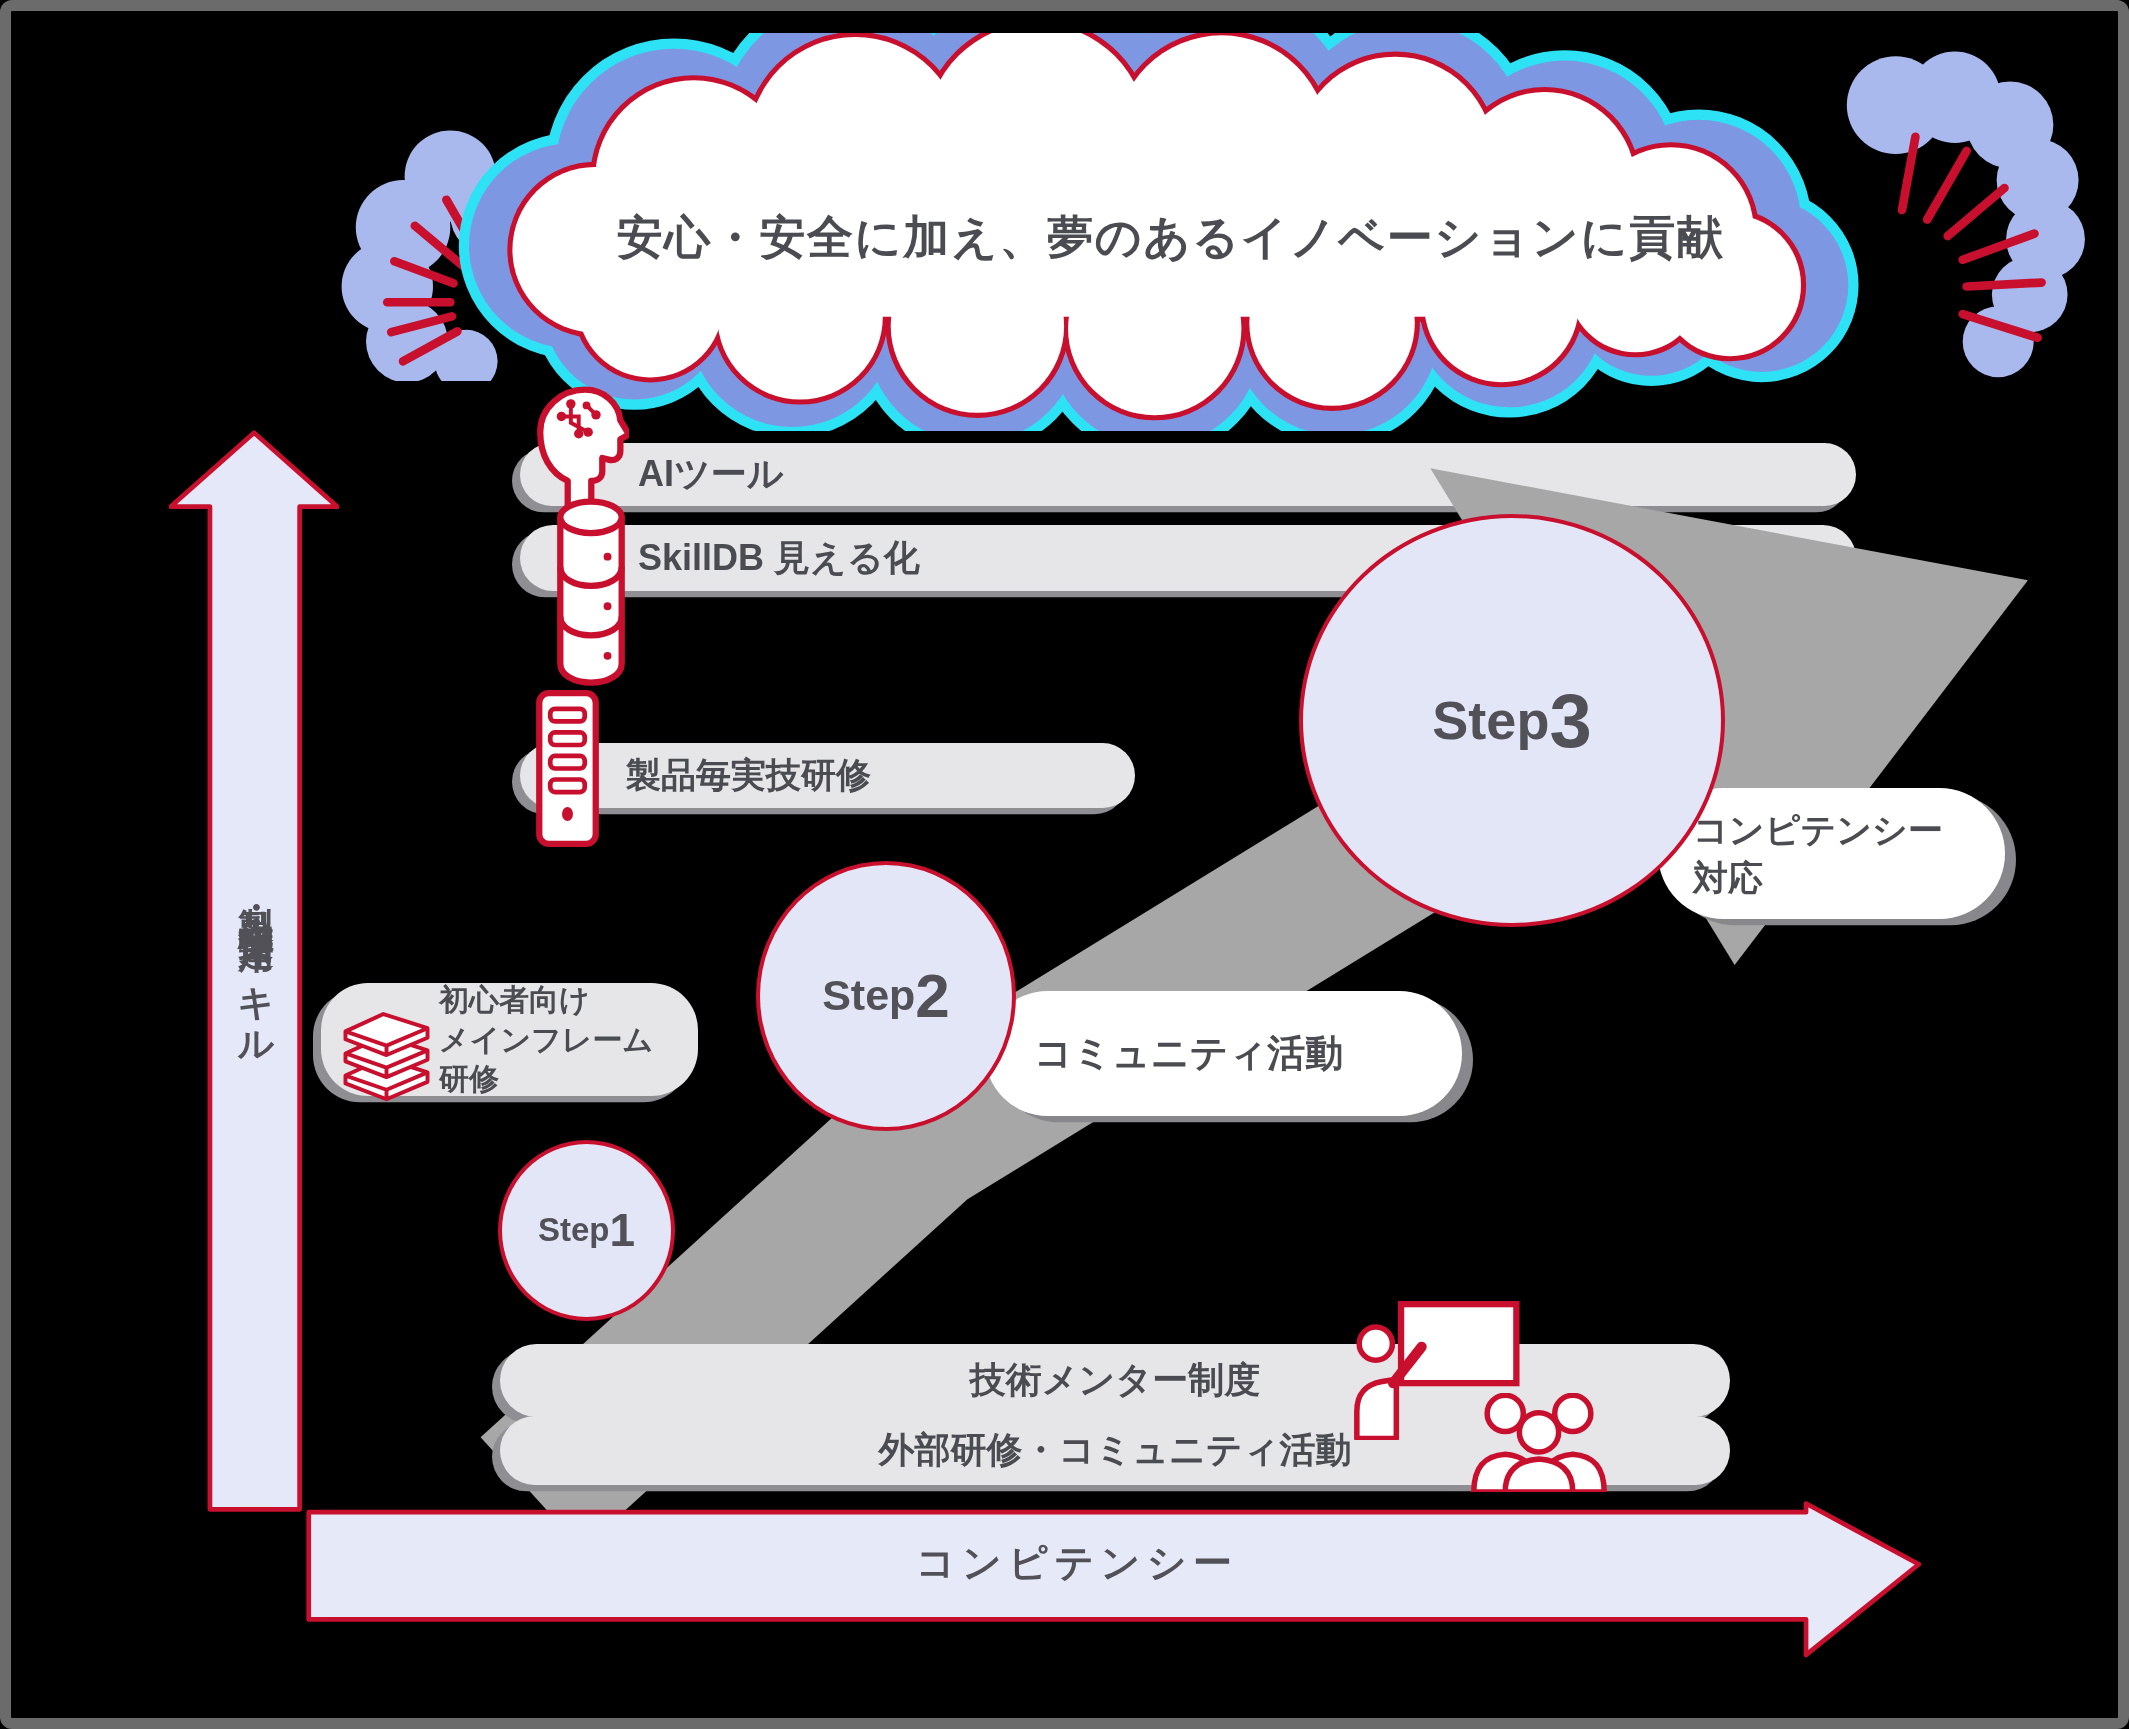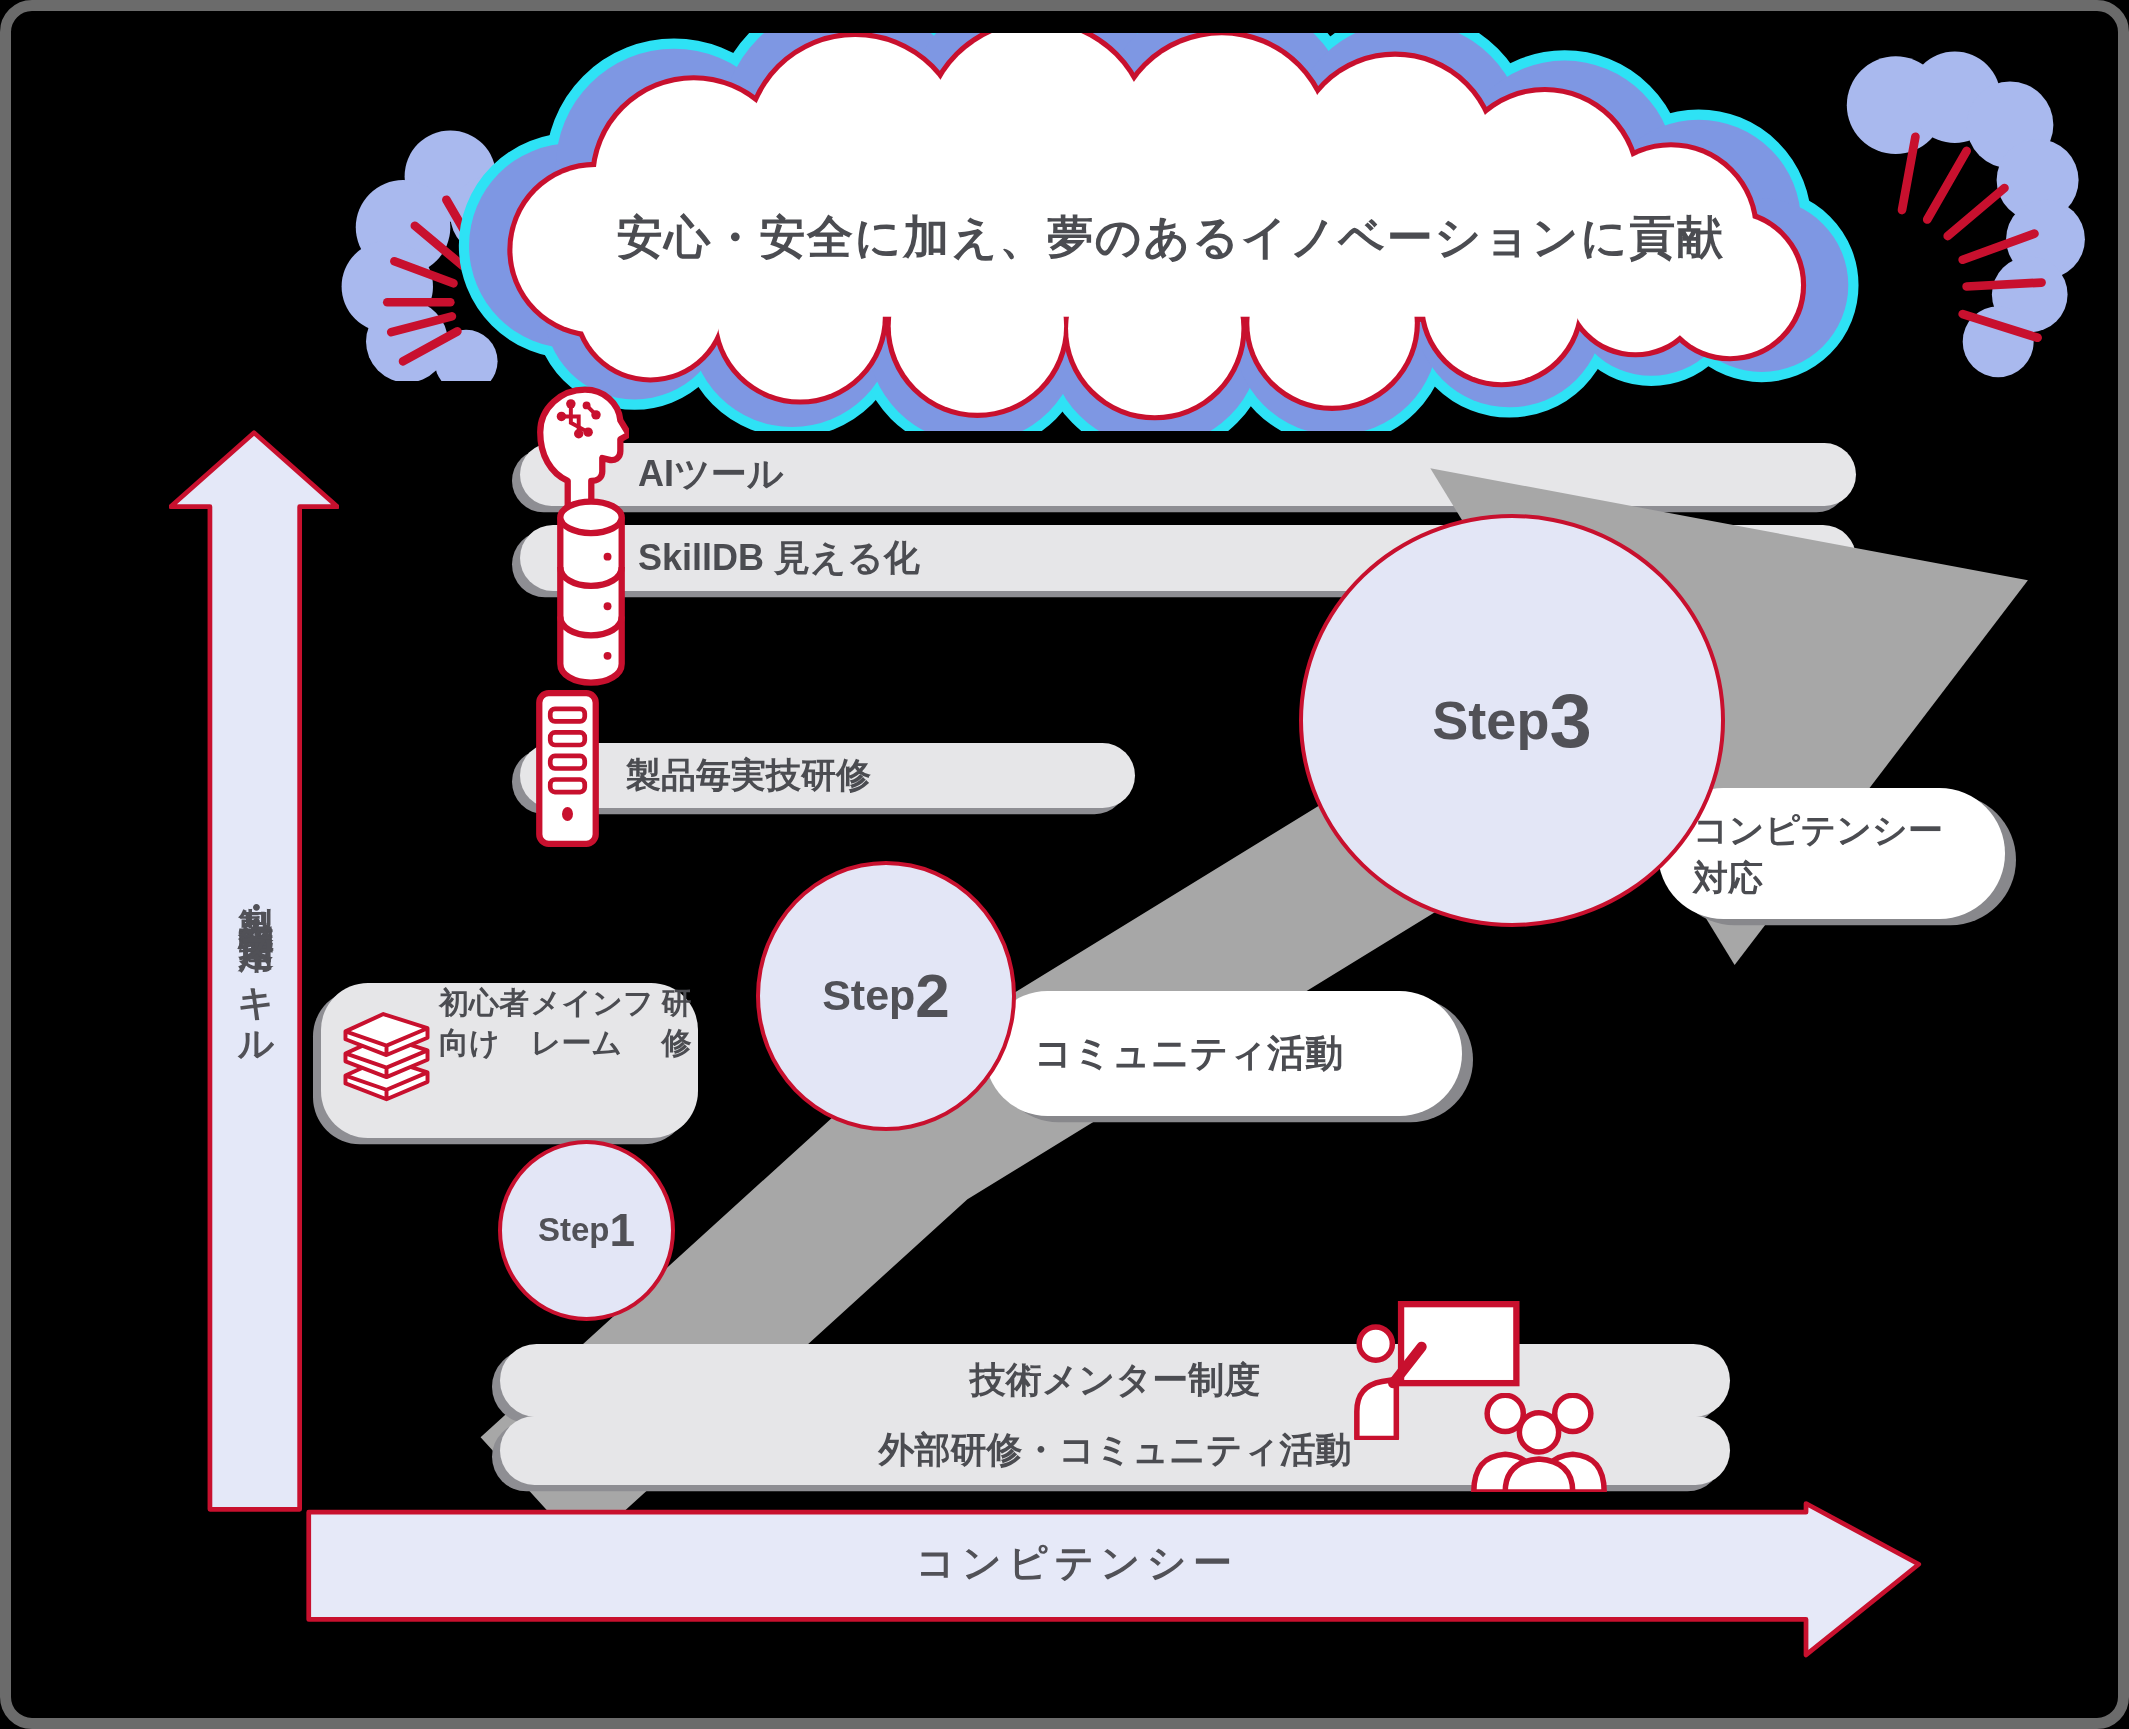--- a/index.html
+++ b/index.html
@@ -1,18 +1,18 @@
 <!DOCTYPE html>
 <html style="font-size:12.6px"><head>
 <meta charset="utf-8">
 <style>
   html,body{margin:0;padding:0;background:#000;}
   .stage{
     position:relative;width:2129px;height:1729px;background:#000;
-    border:11px solid #6b6b6b;border-radius:32px;box-sizing:border-box;overflow:hidden;
+    border:11px solid #6b6b6b;border-radius:12px;box-sizing:border-box;overflow:hidden;
     font-family:"Liberation Sans",sans-serif;
     padding-left:24px;
   }
   .abs{position:absolute;}
   
   .cloud-text{
     position:absolute;left:505px;top:196px;width:1309px;text-align:center;
     font-size:46px;font-weight:bold;color:#4b4c51;letter-spacing:1.6px;
   }
   
@@ -21,23 +21,23 @@
     display:flex;align-items:center;color:#4b4c51;font-weight:bold;
     box-shadow:-8px 6.3px 0 #8e8e93;
   }
   #bar-ai{left:509px;top:432px;width:1218px;height:63px;padding-left:118px;font-size:36px;}
   #bar-skilldb{left:509px;top:514px;width:1218px;height:66px;padding-left:118px;font-size:36px;}
   #bar-product{left:509px;top:732px;width:509px;height:65px;padding-left:106px;font-size:35px;}
   #bar-mentor{left:489px;top:1333px;width:1230px;height:73px;justify-content:center;font-size:36px;}
   #bar-external{left:489px;top:1405px;width:1230px;height:69px;justify-content:center;font-size:36px;}
   
   .bubble{
-    position:absolute;left:310px;top:972px;width:377px;height:155px;border-radius:47px;
+    position:absolute;left:310px;top:972px;width:377px;height:113px;border-radius:47px;
     background:#e6e6e8;box-shadow:-8px 6.3px 0 #8e8e93;
-    display:flex;justify-content:center;
+    display:flex;flex-direction:column;justify-content:center;
     padding-left:118px;box-sizing:border-box;
     font-size:30px;font-weight:bold;color:#4b4c51;line-height:1.32;
   }
   
   .pill{
     position:absolute;background:#fff;border-radius:788px;box-shadow:11px 6.3px 0 #88888c;
     display:flex;align-items:center;color:#4b4c51;font-weight:bold;box-sizing:border-box;
   }
   #pill-1{left:631px;top:1166px;width:497px;height:132px;font-size:38px;padding-left:55px;}
   #pill-2{left:974px;top:980px;width:477px;height:125px;font-size:38px;padding-left:49px;}

